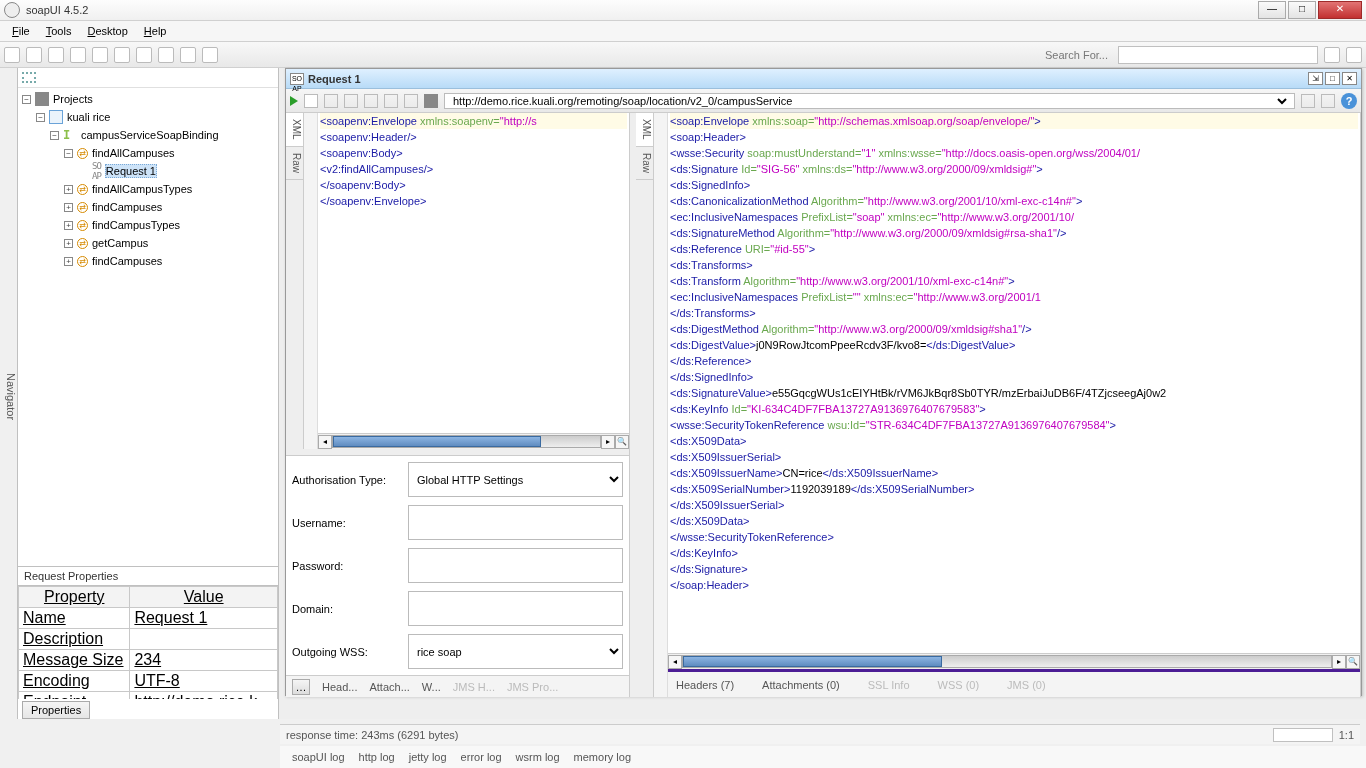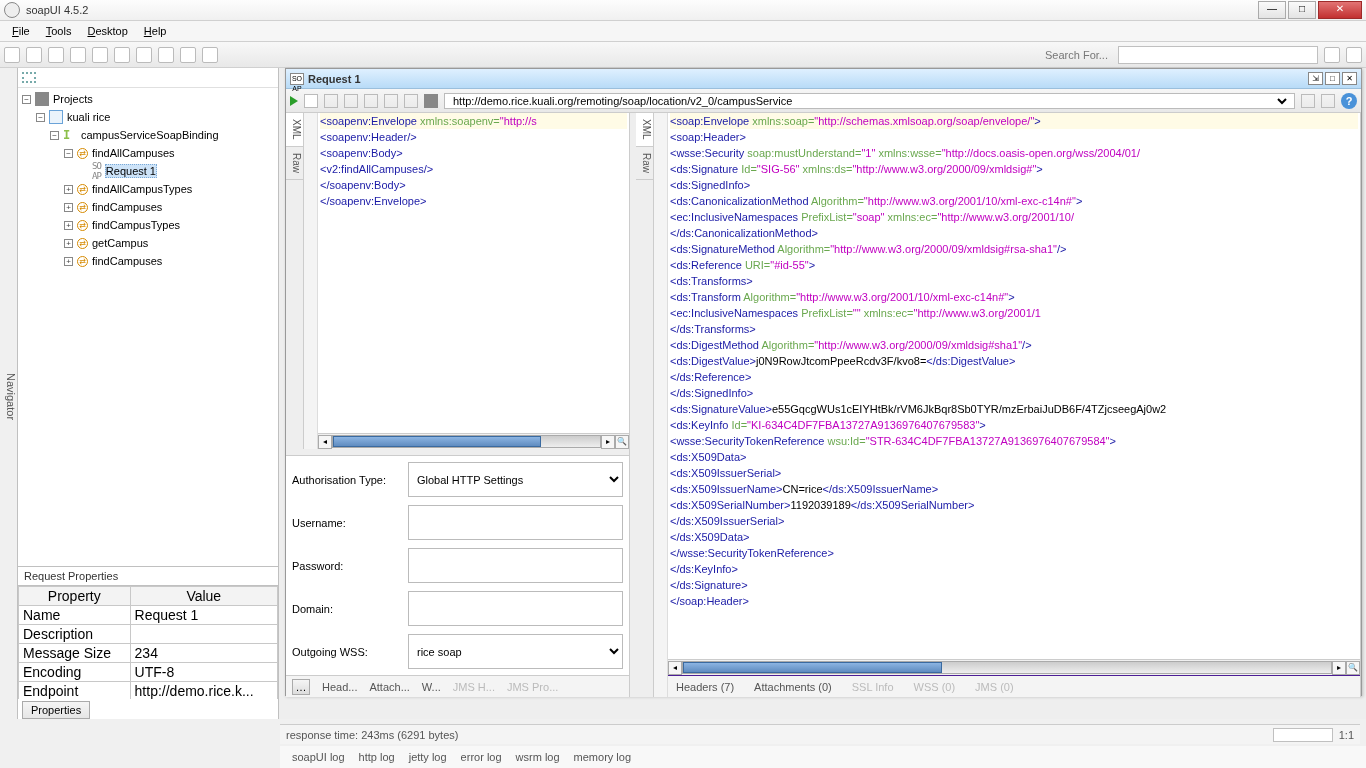--- a/index.html
+++ b/index.html
@@ -28,21 +28,21 @@
 .twist{width:9px;height:9px;border:1px solid #888;background:#fff;font-size:8px;line-height:7px;text-align:center;color:#444;}
 .treeicon{width:14px;height:14px;display:inline-block;}
 .icon-proj{background:#888;}
 .icon-kuali{border:1px solid #6aa3d8;background:#eaf3fb;}
 .icon-iface{color:#8cbf4a;font-weight:bold;font-family:monospace;font-size:12px;}
 .icon-op{color:#d68a00;border-radius:50%;border:1px solid #d68a00;width:11px;height:11px;font-size:8px;line-height:9px;text-align:center;}
 .icon-req{color:#888;font-family:monospace;font-size:9px;letter-spacing:-1px;}
 .sel{background:#cde3f8;border:1px dotted #7aa9d6;}
 .props-head{padding:3px 6px;background:#fff;color:#333;border-bottom:1px solid #c0c0c0;}
 .props-tbl{width:100%;border-collapse:collapse;}
-.props-tbl th,.props-tbl td{border:1px solid #c8c8c8;padding:1px 4px;font-size:14px;text-align:left;background:#fff;}
+.props-tbl th,.props-tbl td{border:1px solid #c8c8c8;padding:1px 4px;font-size:16px;text-align:left;background:#fff;text-decoration:underline;}
 .props-tbl th{background:#f3f3f3;font-weight:normal;text-align:center;}
 .props-scroll{height:113px;overflow-y:scroll;}
 .properties-tab{border:1px solid #aaa;background:linear-gradient(#f5f5f5,#e6e6e6);padding:2px 8px;margin:2px 0 0 4px;display:inline-block;}
 .workarea{flex:1;background:#eeeeee;display:flex;flex-direction:column;position:relative;}
 .req-window{position:absolute;left:6px;top:0;right:4px;height:628px;background:#fff;border:1px solid #999;box-shadow:1px 1px 3px rgba(0,0,0,.2);}
 .req-titlebar{height:20px;background:linear-gradient(#dff0ff,#b8dbf7);display:flex;align-items:center;padding:0 4px;border-bottom:1px solid #9bbfdc;}
 .req-titlebar .ricon{width:14px;height:12px;background:#fff;border:1px solid #888;font-size:7px;text-align:center;line-height:10px;margin-right:4px;}
 .req-titlebar .rtitle{font-weight:bold;color:#333;flex:1;}
 .req-titlebar .rbtn{width:15px;height:13px;border:1px solid #888;background:#fff;margin-left:2px;font-size:8px;text-align:center;line-height:11px;}
 .req-toolbar{height:24px;background:linear-gradient(#f6f6f6,#e8e8e8);border-bottom:1px solid #ccc;display:flex;align-items:center;padding:0 4px;gap:6px;}
@@ -62,21 +62,21 @@
 .xmlview{flex:1;background:#fff;overflow:auto;font-family:"Courier New",monospace;font-size:11px;line-height:16px;padding:0 2px;}
 .xmlview .hl{background:#fffbe6;}
 .t-tag{color:#1a1aa6;}
 .t-attr{color:#6aa84f;}
 .t-val{color:#c000c0;}
 .t-text{color:#000;}
 .xmlfooter{height:16px;background:#f0f0f0;border-top:1px solid #ccc;display:flex;align-items:center;}
 .hscroll{flex:1;height:13px;background:linear-gradient(#ccc,#eee);border:1px solid #aaa;position:relative;}
 .hscroll .thumb{position:absolute;top:0;bottom:0;background:linear-gradient(#8cb4e2,#5f8cc0);border:1px solid #3a6aa0;}
 .sbtn{width:14px;height:14px;border:1px solid #aaa;background:#f6f6f6;font-size:8px;text-align:center;line-height:12px;}
-.bottom-tabs{height:22px;background:#f4f4f4;border-top:1px solid #4c1d95;display:flex;align-items:center;gap:20px;padding:0 8px;}
+.bottom-tabs{height:28px;background:#f4f4f4;border-top:3px solid #4c1d95;display:flex;align-items:center;gap:28px;padding:0 8px;}
 .bottom-tabs span{color:#555;}
 .bottom-tabs span.dis{color:#bbb;}
 .auth-panel{border-top:1px solid #ccc;background:#fff;padding:6px;display:grid;grid-template-columns:110px 1fr;gap:8px 6px;align-items:center;}
 .auth-panel select,.auth-panel input{height:35px;border:1px solid #bbb;padding:0 4px;background:#fff;font-size:11px;}
 .splith{height:6px;background:#eee;cursor:row-resize;}
 .statusbar{position:absolute;left:280px;right:6px;bottom:24px;height:20px;background:#f4f4f4;border-top:1px solid #ccc;display:flex;align-items:center;padding:0 6px;color:#555;justify-content:space-between;}
 .statusbar .midbox{width:60px;height:14px;border:1px solid #c0c0c0;background:#fff;}
 .logrow{position:absolute;left:280px;right:0;bottom:0;height:22px;background:#f8f8f8;display:flex;align-items:center;gap:14px;padding:0 12px;color:#555;}
 .req-pane-split{width:6px;background:#eee;cursor:col-resize;}
 .breq-left{display:flex;flex-direction:column;width:344px;border-right:1px solid #ccc;}
@@ -304,21 +304,20 @@
           <div class="gutter"></div>
           <div class="xmlbox">
             <div class="xmlview" id="resp-xml">
                 <div class="hl"><span class="t-tag">&lt;soap:Envelope </span><span class="t-attr">xmlns:soap=</span><span class="t-val">"http://schemas.xmlsoap.org/soap/envelope/"</span><span class="t-tag">&gt;</span></div>
                 <div><span class="t-tag">   &lt;soap:Header&gt;</span></div>
                 <div><span class="t-tag">      &lt;wsse:Security </span><span class="t-attr">soap:mustUnderstand=</span><span class="t-val">"1" </span><span class="t-attr">xmlns:wsse=</span><span class="t-val">"http://docs.oasis-open.org/wss/2004/01/</span></div>
                 <div><span class="t-tag">         &lt;ds:Signature </span><span class="t-attr">Id=</span><span class="t-val">"SIG-56" </span><span class="t-attr">xmlns:ds=</span><span class="t-val">"http://www.w3.org/2000/09/xmldsig#"</span><span class="t-tag">&gt;</span></div>
                 <div><span class="t-tag">            &lt;ds:SignedInfo&gt;</span></div>
                 <div><span class="t-tag">               &lt;ds:CanonicalizationMethod </span><span class="t-attr">Algorithm=</span><span class="t-val">"http://www.w3.org/2001/10/xml-exc-c14n#"</span><span class="t-tag">&gt;</span></div>
                 <div><span class="t-tag">                  &lt;ec:InclusiveNamespaces </span><span class="t-attr">PrefixList=</span><span class="t-val">"soap" </span><span class="t-attr">xmlns:ec=</span><span class="t-val">"http://www.w3.org/2001/10/</span></div>
-                <div><span class="t-tag">               &lt;/ds:CanonicalizationMethod&gt;</span></div>
                 <div><span class="t-tag">               &lt;ds:SignatureMethod </span><span class="t-attr">Algorithm=</span><span class="t-val">"http://www.w3.org/2000/09/xmldsig#rsa-sha1"</span><span class="t-tag">/&gt;</span></div>
                 <div><span class="t-tag">               &lt;ds:Reference </span><span class="t-attr">URI=</span><span class="t-val">"#id-55"</span><span class="t-tag">&gt;</span></div>
                 <div><span class="t-tag">                  &lt;ds:Transforms&gt;</span></div>
                 <div><span class="t-tag">                     &lt;ds:Transform </span><span class="t-attr">Algorithm=</span><span class="t-val">"http://www.w3.org/2001/10/xml-exc-c14n#"</span><span class="t-tag">&gt;</span></div>
                 <div><span class="t-tag">                        &lt;ec:InclusiveNamespaces </span><span class="t-attr">PrefixList=</span><span class="t-val">"" </span><span class="t-attr">xmlns:ec=</span><span class="t-val">"http://www.w3.org/2001/1</span></div>
                 <div><span class="t-tag">                  &lt;/ds:Transforms&gt;</span></div>
                 <div><span class="t-tag">                  &lt;ds:DigestMethod </span><span class="t-attr">Algorithm=</span><span class="t-val">"http://www.w3.org/2000/09/xmldsig#sha1"</span><span class="t-tag">/&gt;</span></div>
                 <div><span class="t-tag">                  &lt;ds:DigestValue&gt;</span><span class="t-text">j0N9RowJtcomPpeeRcdv3F/kvo8=</span><span class="t-tag">&lt;/ds:DigestValue&gt;</span></div>
                 <div><span class="t-tag">               &lt;/ds:Reference&gt;</span></div>
                 <div><span class="t-tag">            &lt;/ds:SignedInfo&gt;</span></div>

